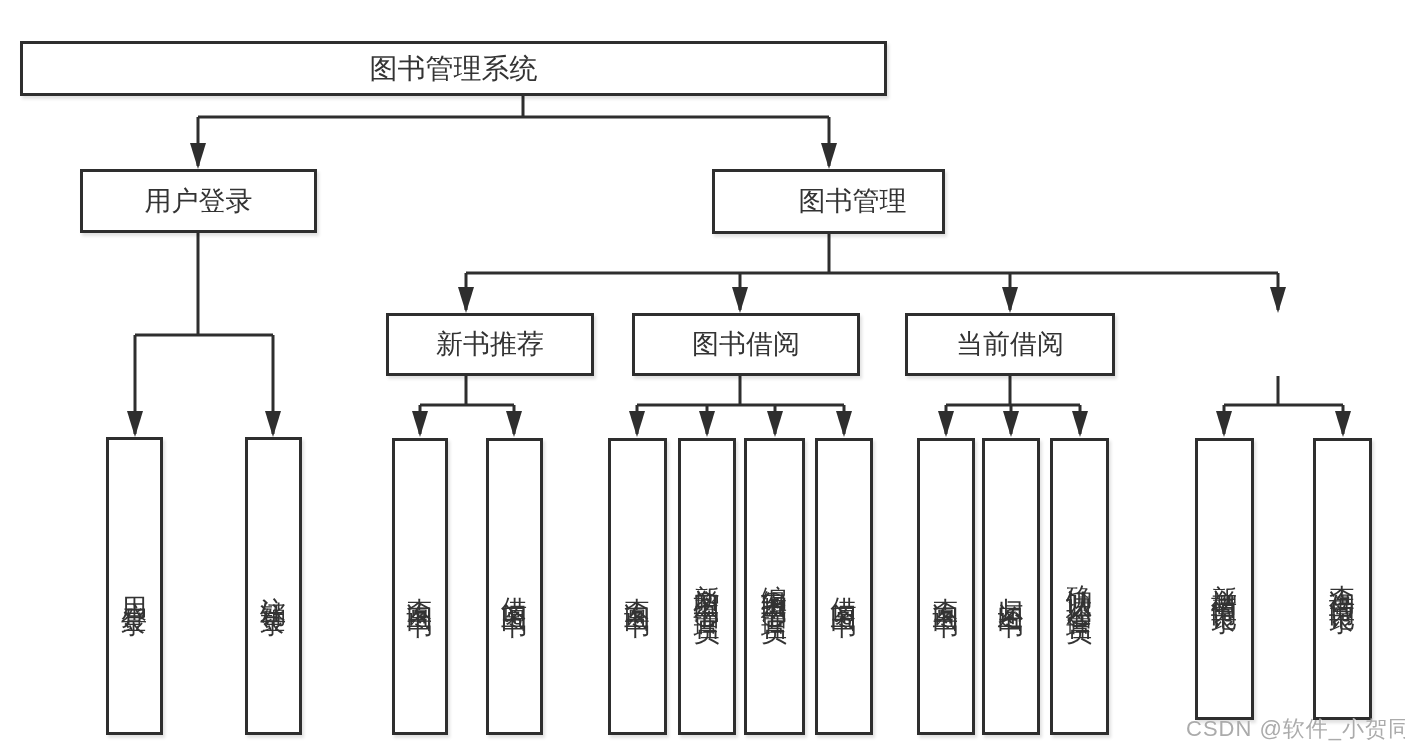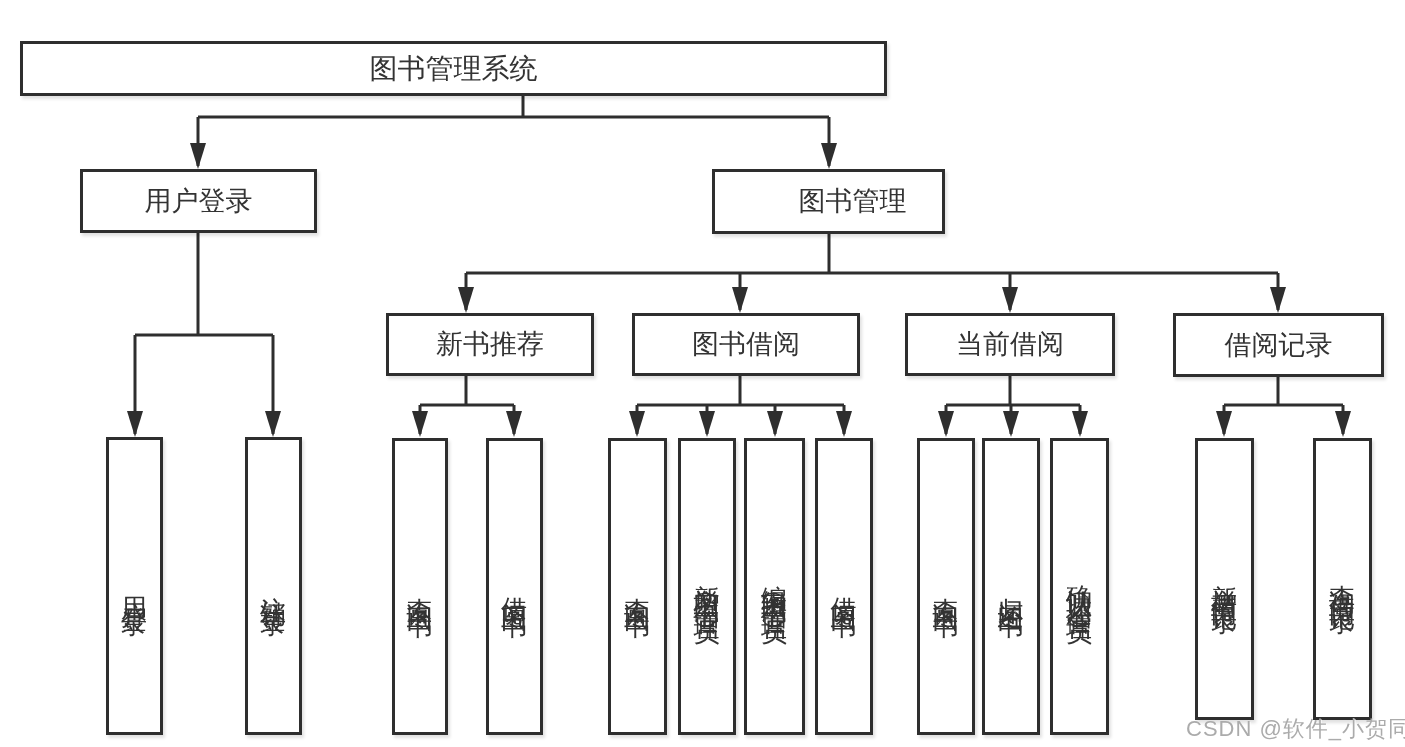--- a/index.html
+++ b/index.html
@@ -81,21 +81,20 @@
 
   <div class="node" style="left:80px;top:169px;width:237px;height:64px;">用户登录</div>
   <div class="node" style="left:712px;top:169px;width:233px;height:65px;padding-left:48px;">图书管理</div>
 
   <div class="node v" style="left:106px;top:437px;width:57px;height:298px;">用户登录</div>
   <div class="node v" style="left:245px;top:437px;width:57px;height:298px;">注销登录</div>
 
   <div class="node" style="left:362px;top:313px;width:208px;height:63px;margin-left:24px;">新书推荐</div>
   <div class="node" style="left:632px;top:313px;width:228px;height:63px;">图书借阅</div>
   <div class="node" style="left:905px;top:313px;width:210px;height:63px;">当前借阅</div>
-  <div class="node" style="left:1173px;top:313px;width:211px;height:64px;">借阅记录</div>
 
   <div class="node v" style="left:392px;top:438px;width:56px;height:297px;">查询图书</div>
   <div class="node v" style="left:486px;top:438px;width:57px;height:297px;">借阅图书</div>
 
   <div class="node v" style="left:608px;top:438px;width:59px;height:297px;">查询图书</div>
   <div class="node v" style="left:678px;top:438px;width:58px;height:297px;">新增图书（管理员）</div>
   <div class="node v" style="left:744px;top:438px;width:61px;height:297px;">编辑图书（管理员）</div>
   <div class="node v" style="left:815px;top:438px;width:58px;height:297px;">借阅图书</div>
 
   <div class="node v" style="left:917px;top:438px;width:58px;height:297px;">查询图书</div>

